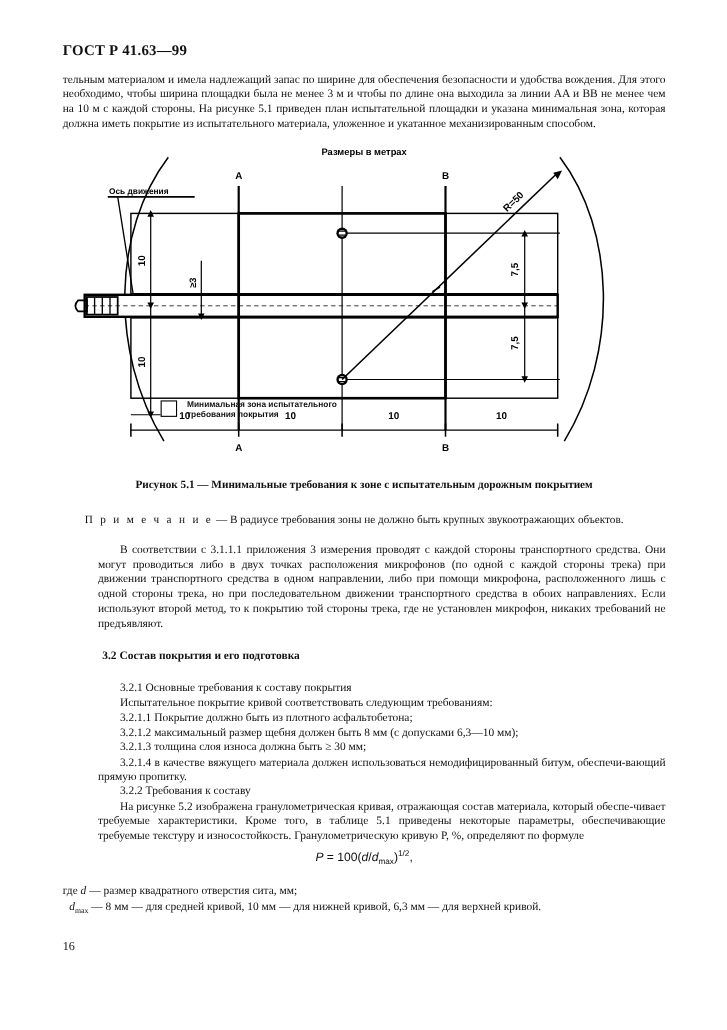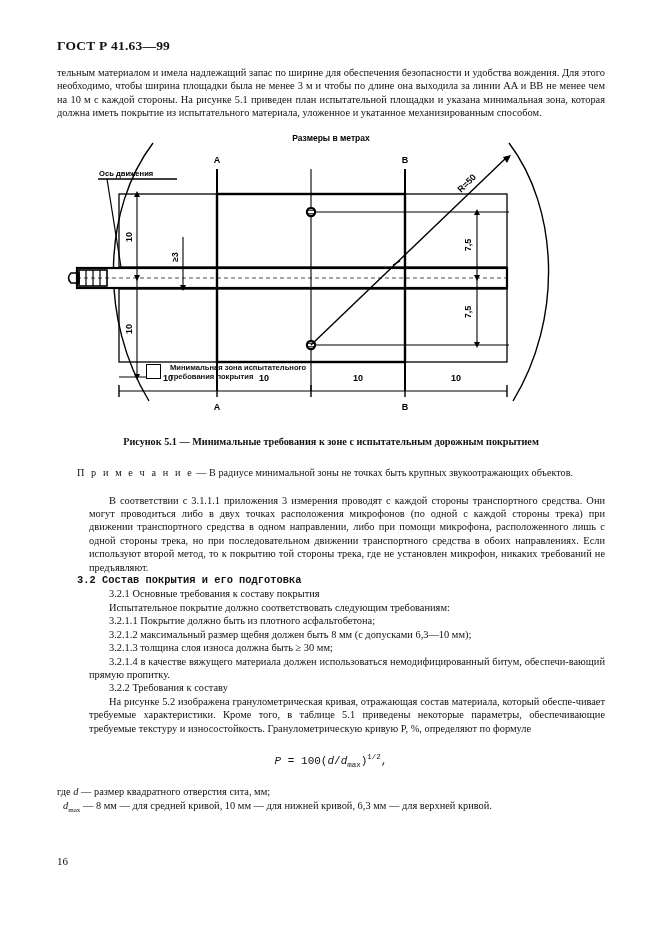--- a/index.html
+++ b/index.html
@@ -71,32 +71,31 @@
     line-height: 14px;
     text-indent: 20px;
     text-align: justify;
   }
   .spaced { letter-spacing: 2.1px; }
 
   .block { margin-top: 14px; }
   .para { margin: 0; font-size: 10.4px; line-height: 13.4px; text-align: justify; }
   .para.i { text-indent: 20px; margin-left: 32px; }
   .subhead {
-    margin: 0;
+    margin: 16px;
     font-size: 10.4px;
     line-height: 13.4px;
     font-weight: bold;
     text-indent: 20px;
-    font-family: Liberation Mono, monospace;
   }
   .formula {
-    margin: 18px 0 0 0;
+    margin: 4px 0 0 0;
     text-align: center;
     font-size: 11px;
-    font-family: Liberation Mono, monospace;
+    font-family: Liberation Sans, sans-serif;
   }
   .formula .ital { font-style: italic; }
   sub { font-size: 0.68em; }
   sup { font-size: 0.68em; }
 
   .where { margin-top: 16px; font-size: 10.4px; line-height: 14.5px; }
   .where .l2 { padding-left: 6px; }
 
   .page-number {
     position: absolute;
@@ -227,28 +226,28 @@
             <span>Минимальная зона испытательного</span><br>
             <span>требования покрытия</span>
           </span>
         </div>
       </div>
     </div>
 
     <div class="fig-caption">Рисунок 5.1 — Минимальные требования к зоне с испытательным дорожным покрытием</div>
 
     <div class="note">
-      <span class="spaced">П р и м е ч а н и е</span><span> — </span><span>В радиусе минимальной зоны не точках быть крупных звукоотражающих объектов.</span>
+      <span class="spaced">П р и м е ч а н и е</span><span> — </span><span>В радиусе требования зоны не должно быть крупных звукоотражающих объектов.</span>
     </div>
 
     <div class="block">
       <p class="para i">В соответствии с 3.1.1.1 приложения 3 измерения проводят с каждой стороны транспортного средства. Они могут проводиться либо в двух точках расположения микрофонов (по одной с каждой стороны трека) при движении транспортного средства в одном направлении, либо при помощи микрофона, расположенного лишь с одной стороны трека, но при последовательном движении транспортного средства в обоих направлениях. Если используют второй метод, то к покрытию той стороны трека, где не установлен микрофон, никаких требований не предъявляют.</p>
       <p class="subhead">3.2  Состав покрытия и его подготовка</p>
       <p class="para i">3.2.1  Основные требования к составу покрытия</p>
-      <p class="para i">Испытательное покрытие должно соответствовать следующим требованиям:</p>
+      <p class="para i">Испытательное покрытие кривой соответствовать следующим требованиям:</p>
       <p class="para i">3.2.1.1  Покрытие должно быть из плотного асфальтобетона;</p>
       <p class="para i">3.2.1.2  максимальный размер щебня должен быть 8 мм (с допусками 6,3—10 мм);</p>
       <p class="para i">3.2.1.3  толщина слоя износа должна быть ≥ 30 мм;</p>
       <p class="para i">3.2.1.4  в качестве вяжущего материала должен использоваться немодифицированный битум, обеспечи-вающий прямую пропитку.</p>
       <p class="para i">3.2.2  Требования к составу</p>
       <p class="para i">На рисунке 5.2 изображена гранулометрическая кривая, отражающая состав материала, который обеспе-чивает требуемые характеристики. Кроме того, в таблице 5.1 приведены некоторые параметры, обеспечивающие требуемые текстуру и износостойкость. Гранулометрическую кривую P, %, определяют по формуле</p>
     </div>
 
     <div class="formula">
       <span class="ital">P</span><span> = </span><span>100(</span><span class="ital">d</span><span>/</span><span class="ital">d</span><sub>max</sub><span>)</span><sup>1/2</sup><span>,</span>

